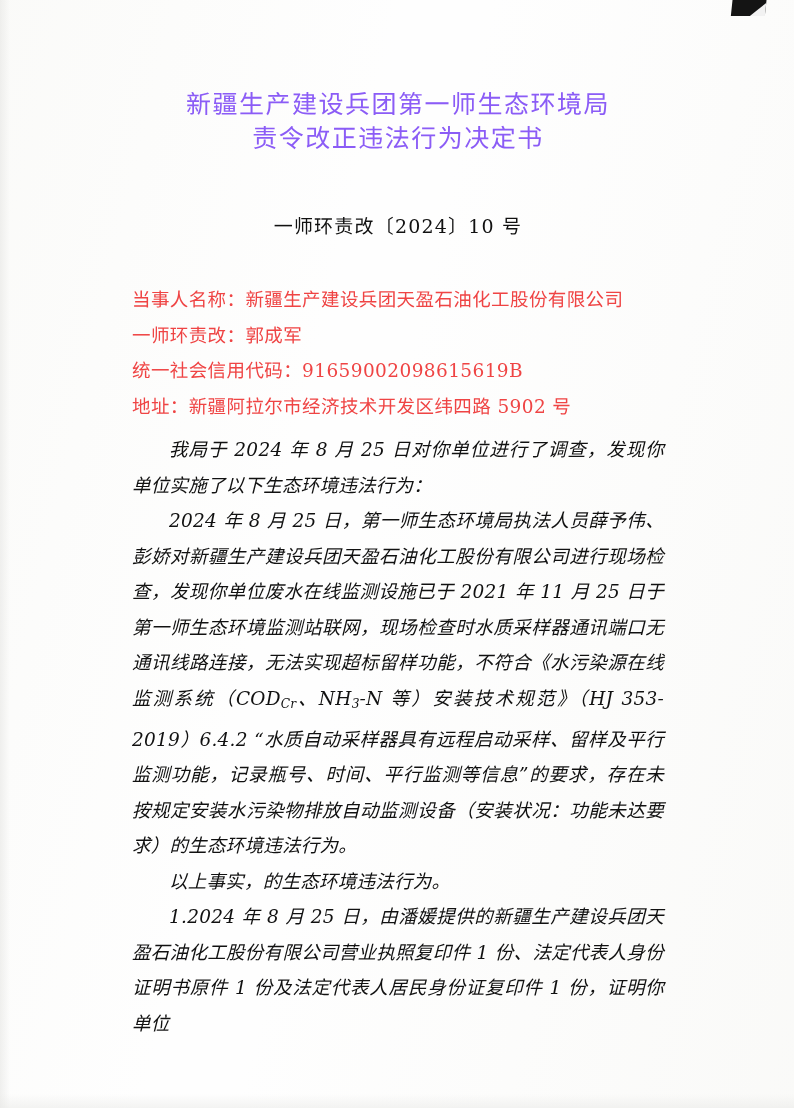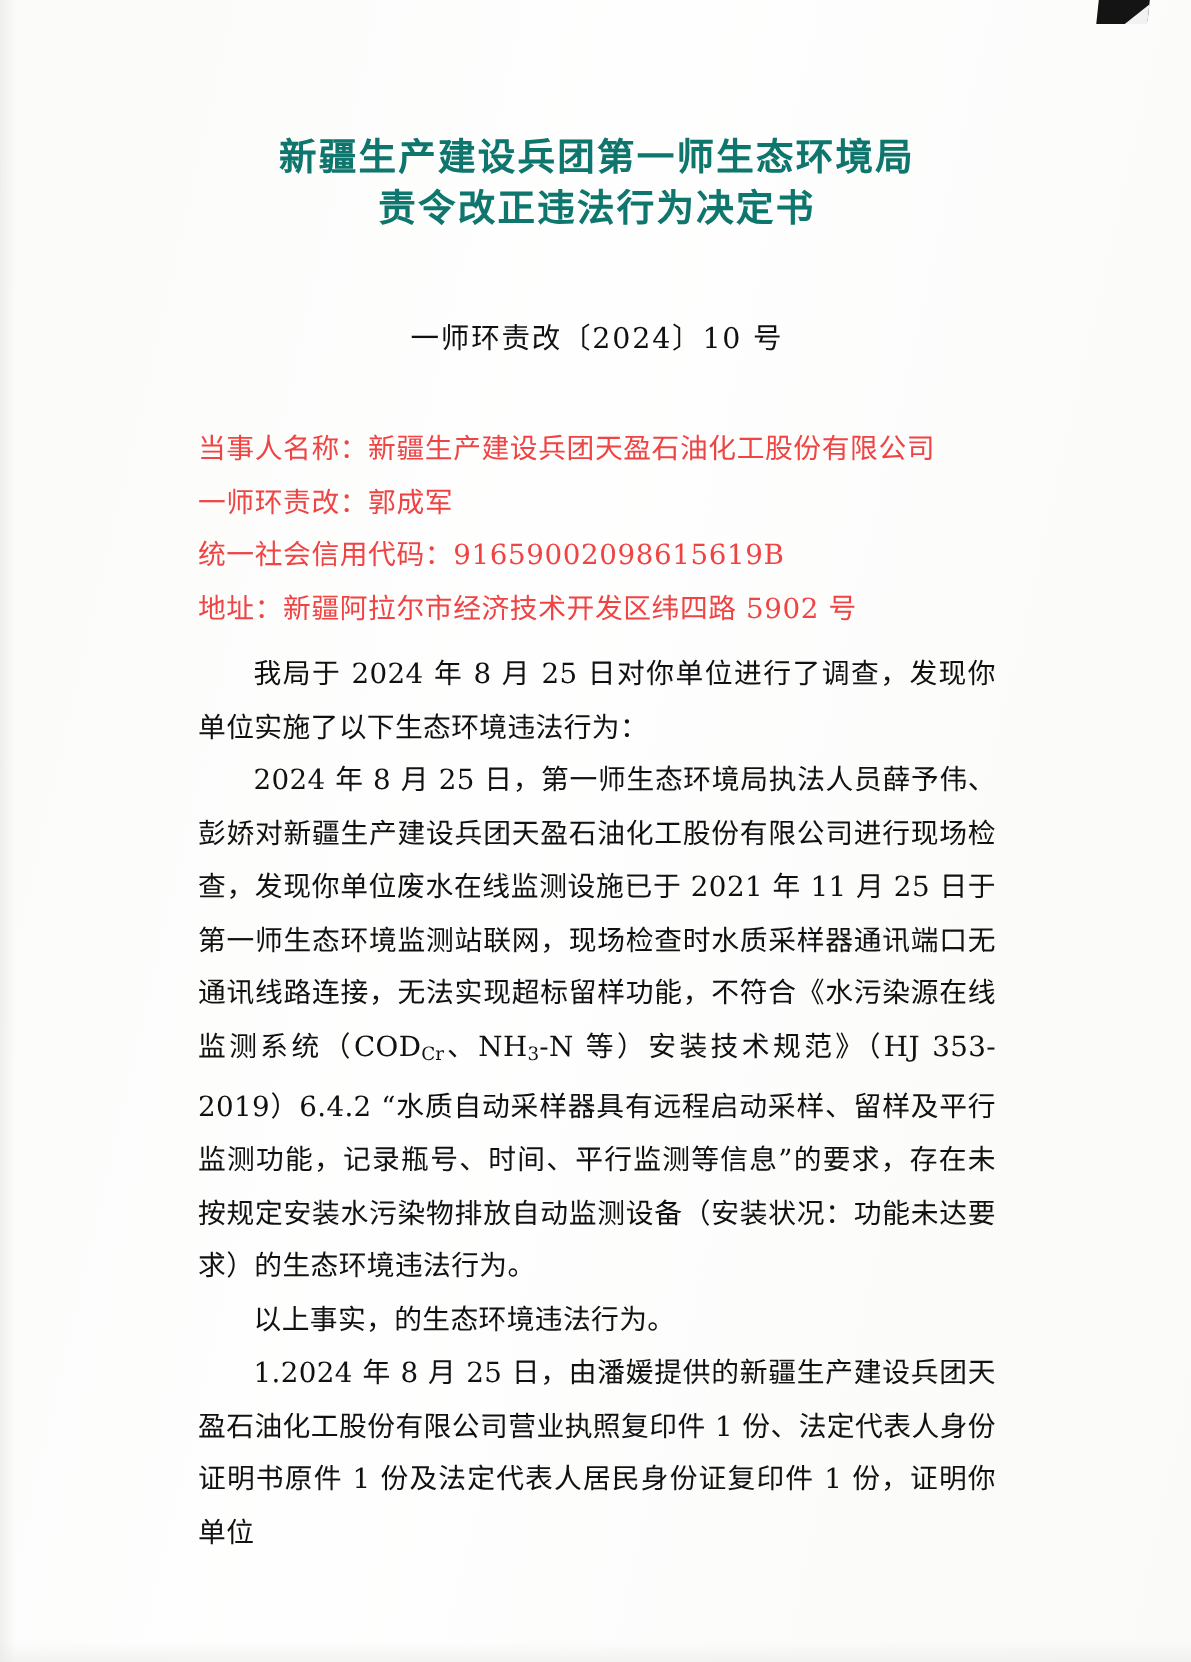--- a/index.html
+++ b/index.html
@@ -78,25 +78,25 @@
     width: 532px;
   }
 
   
   .title-block {
     padding-top: 88px;
     text-align: center;
   }
   .doc-title-line {
     font-family: "DejaVu Serif", "Liberation Serif", serif;
-    font-weight: bold;
+    font-weight: normal;
     font-size: 25px;
     letter-spacing: 1.5px;
     line-height: 34px;
-    color: #0f766e;
+    color: #8b5cf6;
     white-space: nowrap;
   }
 
   .doc-number {
     margin-top: 56px;
     text-align: center;
     font-size: 19px;
     letter-spacing: 1.2px;
     line-height: 28px;
     color: #111;
@@ -110,20 +110,21 @@
     font-size: 18.5px;
     line-height: 35.5px;
     letter-spacing: 0.4px;
     color: #ef4444;
     white-space: nowrap;
   }
 
   
   .body-block {
     margin-top: 8px;
+    font-style: italic;
   }
   .para {
     font-size: 18.5px;
     line-height: 35.5px;
     letter-spacing: 0.25px;
     text-align: justify;
     text-justify: inter-ideograph;
     text-indent: 2em;
     color: #111;
     margin: 0;

